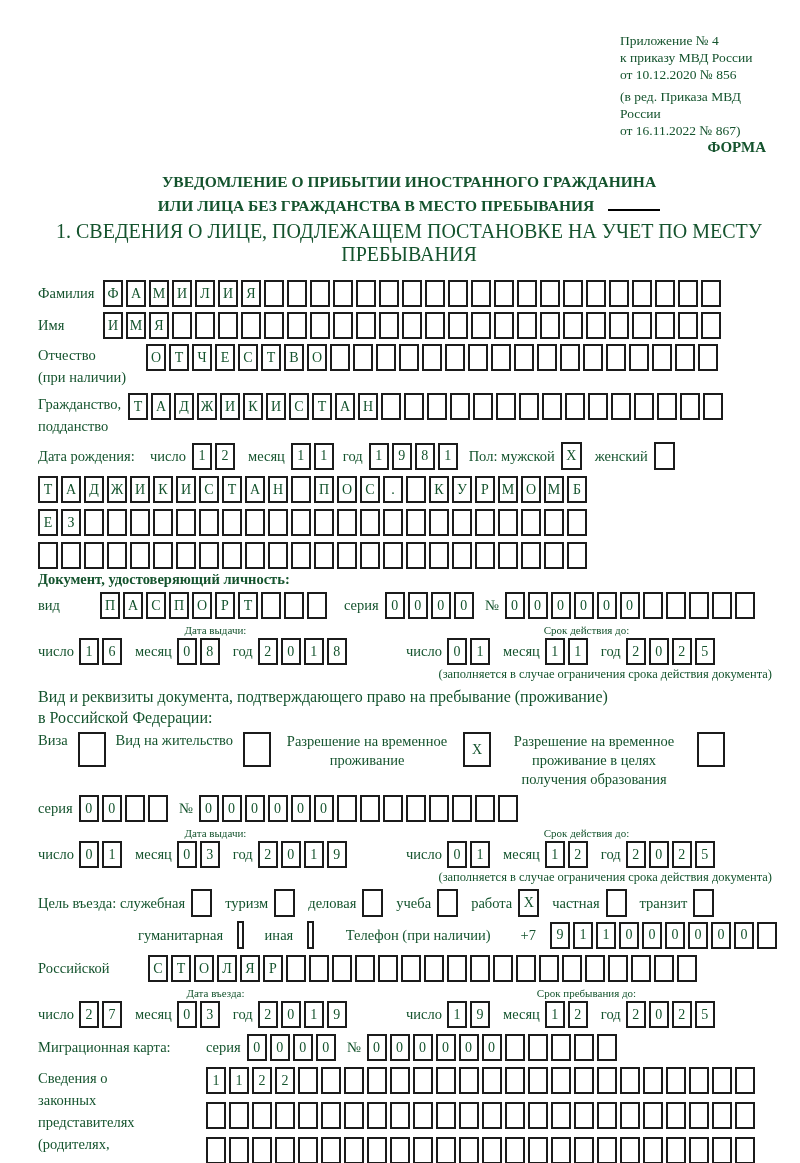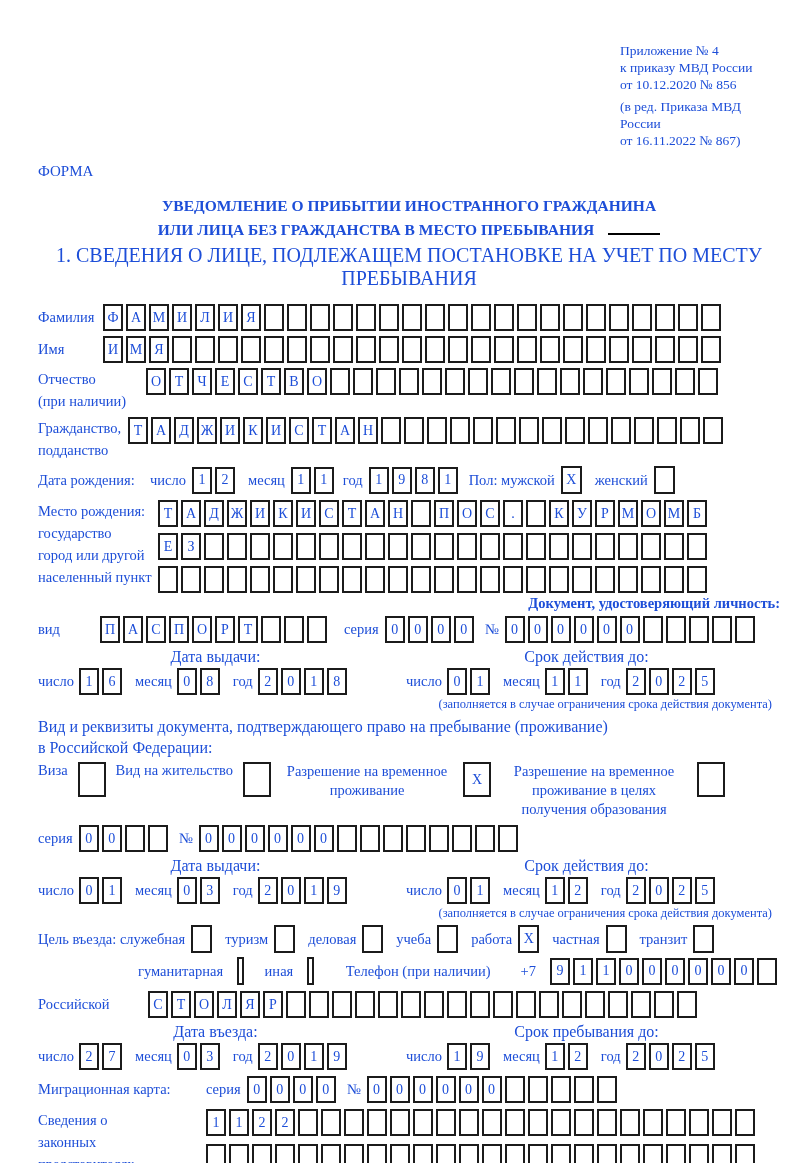--- a/index.html
+++ b/index.html
@@ -1,23 +1,23 @@
 <!DOCTYPE html>
 <html><head>
 <meta charset="utf-8">
 <style>
   html,body { margin:0; padding:0; background:#888; }
   .page {
     width:800px; height:1163px; margin:0 auto; background:#ffffff;
-    font-family:"Liberation Serif", serif; color:#1d4ed8;
-    box-sizing:border-box; padding:42px 20px 0 38px; position:relative; overflow:hidden;
+    font-family:"Liberation Serif", serif; color:#14532d;
+    box-sizing:border-box; padding:32px 20px 0 38px; position:relative; overflow:hidden;
   }
   .appendix { margin-left:582px; font-size:13.5px; line-height:17px; }
   .appendix .gap { height:5px; }
-  .forma { padding-right:14px; font-weight:normal; font-size:15px; margin-top:14px; }
+  .forma { text-align:right; padding-right:14px; font-weight:bold; font-size:15px; }
   .title { text-align:center; font-weight:bold; font-size:15.5px; line-height:24px; margin-top:14px; }
   .title .uline { display:inline-block; width:52px; border-bottom:2.5px solid #000; margin-left:14px; }
   .sect { text-align:center; font-weight:normal; font-size:20px; margin-top:2px; margin-bottom:14px; }
 
   .row { display:flex; align-items:center; margin-bottom:5px; font-size:14.5px; }
   .row.start { align-items:flex-start; }
   .lbl { white-space:nowrap; }
   .lblblock div { line-height:22px; }
   .cells { display:inline-flex; flex-wrap:nowrap; }
   .cell {
@@ -25,21 +25,21 @@
     width:16px; height:23px; border:2px solid #1b1b1b; margin-right:3px;
     font-size:14px; background:#fff;
   }
   .cbx {
     display:inline-flex; align-items:center; justify-content:center;
     width:17px; height:24px; border:2px solid #1b1b1b; margin-left:6px; margin-right:13px;
     font-size:14px; background:#fff;
   }
   .cbx.big { width:24px; height:31px; margin-left:10px; margin-right:10px; }
   .mr6 { margin-right:6px; } .mr10 { margin-right:10px; } .ml8 { margin-left:8px; }
-  .dhead { display:flex; font-size:16px; margin-bottom:2px; }
+  .dhead { display:flex; font-size:11px; margin-bottom:2px; }
   .dhead .h1 { width:355px; text-align:center; }
   .dhead .h2 { flex:1; text-align:center; }
   .dates { display:flex; align-items:center; font-size:14.5px; margin-bottom:2px; }
   .dates .g1 { display:flex; align-items:center; width:368px; }
   .dates .g2 { display:flex; align-items:center; }
   .dates .lbl { margin-right:5px; }
   .dates .cells { margin-right:10px; }
   .note { font-size:12.5px; text-align:right; padding-right:8px; margin-bottom:4px; }
   .plain { font-size:16px; line-height:21px; }
   .permits { margin-top:4px; margin-bottom:6px; }
@@ -226,26 +226,20 @@
         <span class="cell">8</span>
         <span class="cell">1</span>
       </span>
     <span class="lbl ml8">Пол: мужской</span>
     <span class="cbx">X</span>
     <span class="lbl">женский</span>
     <span class="cbx"></span>
   </div>
 
   <div class="row start" style="margin-bottom:2px;">
-    <span class="lblblock" style="width:120px;">
-      <div>Место рождения:</div>
-      <div>государство</div>
-      <div>город или другой</div>
-      <div>населенный пункт</div>
-    </span>
     <span class="vstack">
       <div class="row" style="margin-bottom:6px;">
           <span class="cells">
             <span class="cell">Т</span>
             <span class="cell">А</span>
             <span class="cell">Д</span>
             <span class="cell">Ж</span>
             <span class="cell">И</span>
             <span class="cell">К</span>
             <span class="cell">И</span>
@@ -320,21 +314,21 @@
             <span class="cell"></span>
             <span class="cell"></span>
             <span class="cell"></span>
             <span class="cell"></span>
             <span class="cell"></span>
           </span>
         </div>
     </span>
   </div>
 
-  <div style="text-align:right; font-weight:bold; font-size:14.5px; margin:2px 0 4px 0;">Документ, удостоверяющий личность:</div>
+  <div style="text-align:left; font-weight:bold; font-size:14.5px; margin:2px 0 4px 0;">Документ, удостоверяющий личность:</div>
 
   <div class="row">
     <span class="lbl" style="width:62px;">вид</span>
     <span class="cells" style="margin-right:14px;">
         <span class="cell">П</span>
         <span class="cell">А</span>
         <span class="cell">С</span>
         <span class="cell">П</span>
         <span class="cell">О</span>
         <span class="cell">Р</span>

